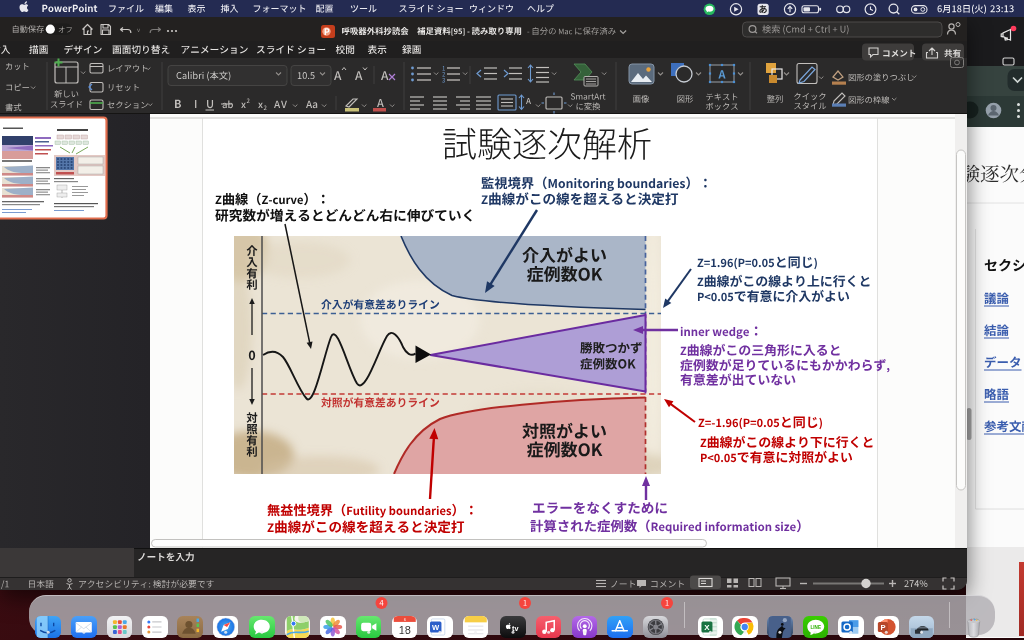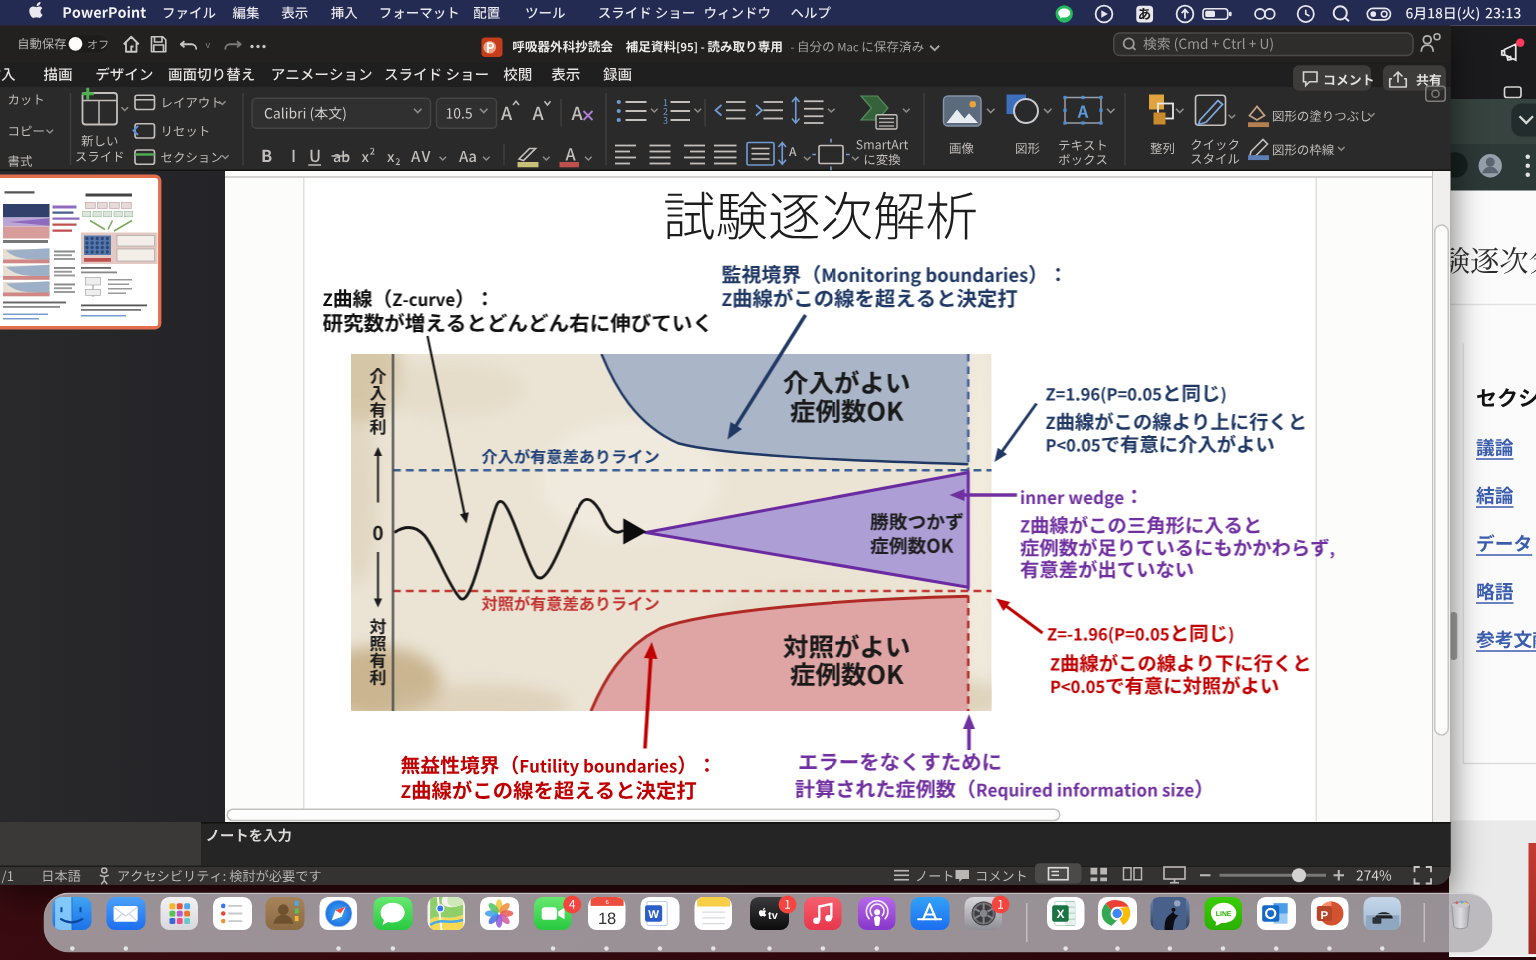--- a/index.html
+++ b/index.html
@@ -16,21 +16,21 @@
 #rib{position:absolute;left:0;top:41px;width:100%;height:56.5px;background:#2b2a2a;border-bottom:1px solid #151413}
 #sidebar{position:absolute;left:0;top:97.5px;width:150px;height:434px;background:linear-gradient(90deg,#29282b,#242327)}
 #canvas{position:absolute;left:150px;top:97.5px;width:805px;height:434px;background:#fcfcfb}
 #slide{position:absolute;left:202.5px;top:101.5px;width:675px;height:430px;background:#fff}
 #gutter{position:absolute;left:955px;top:97.5px;width:12px;height:434px;background:#f0efee}
 #notes{position:absolute;left:134px;top:531.5px;width:833px;height:29px;background:#262525;border-top:1px solid #111}
 #sidebot{position:absolute;left:0;top:531.5px;width:134px;height:29px;background:#3b3838}
 #status{position:absolute;left:0;top:560.5px;width:967px;height:13px;background:#353232;border-top:1px solid #1e1d1d;border-radius:0 0 10px 0}
 #menubar{position:absolute;left:0;top:0;width:1024px;height:16.5px;background:#242b52}
 #dock{position:absolute;left:29px;top:594.5px;width:966px;height:40.5px;background:rgba(178,176,181,0.82);border-radius:17px;border-top:0.5px solid rgba(255,255,255,0.4)}
-.di{position:absolute;top:2px;width:25.5px;height:22px;border-radius:5.8px;overflow:hidden}
+.di{position:absolute;top:20px;width:25.5px;height:22px;border-radius:5.8px;overflow:hidden}
 .di svg{position:absolute;inset:0;width:100%;height:100%}
 .dsep{position:absolute;top:6px;width:1px;height:26px;background:rgba(255,255,255,0.4)}
 #overlay{position:absolute;left:0;top:0;width:1024px;height:640px;pointer-events:none}
 </style></head><body>
 <div id="wall"></div>
 <div id="browser">
   <div id="br-top"></div>
     <div id="br-teal1"></div>
     <div id="br-teal2"></div>
   <div id="br-low"></div>

